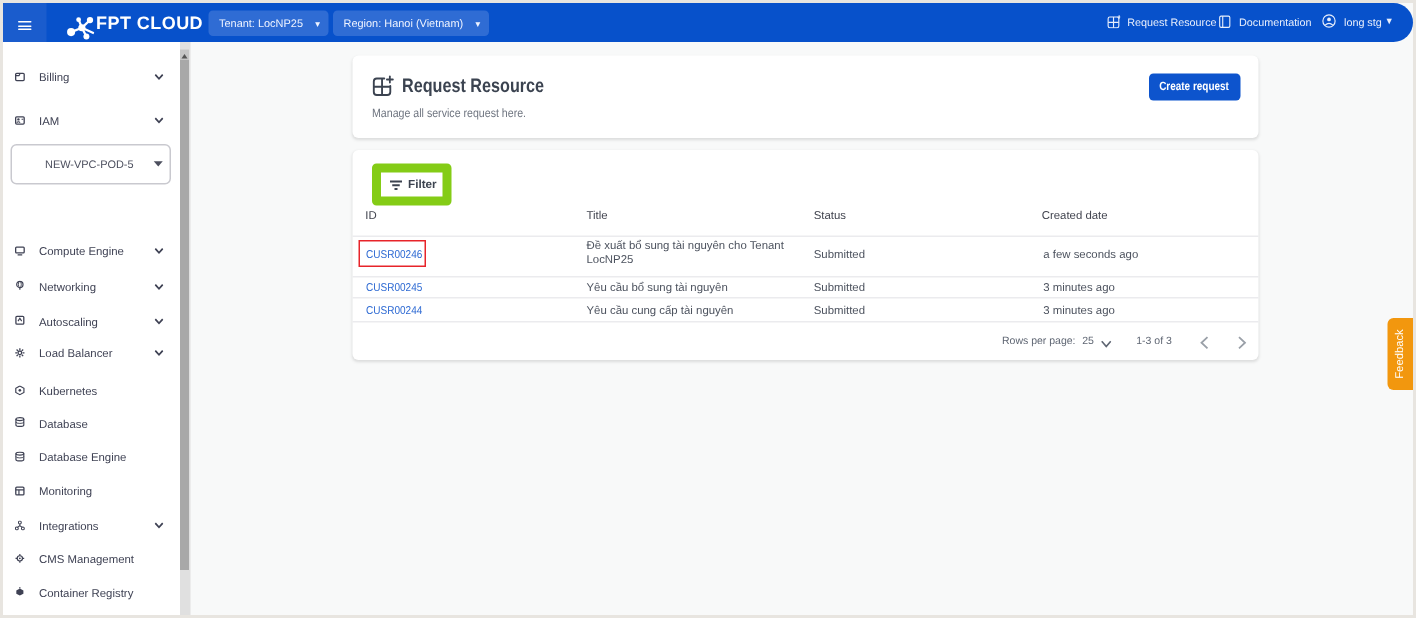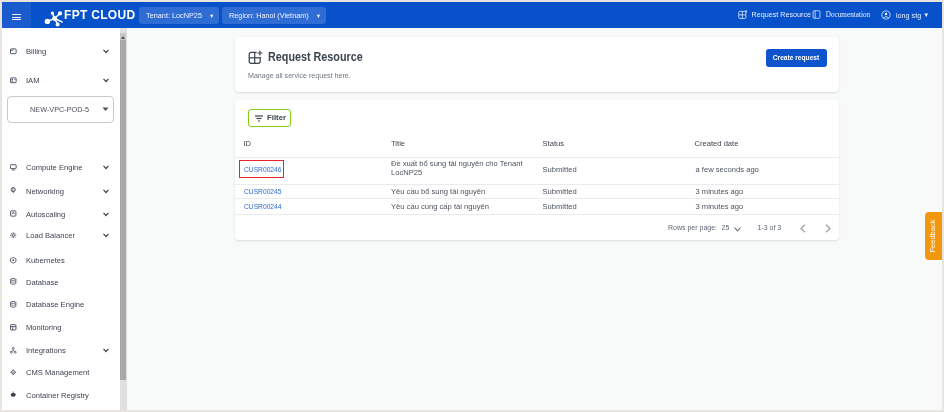--- a/index.html
+++ b/index.html
@@ -1,20 +1,20 @@
 <!DOCTYPE html>
 <html><head>
 <meta charset="utf-8">
 <style>
 html,body{margin:0;padding:0;}
 body{width:944px;height:412px;font-family:"Liberation Sans",sans-serif;position:relative;background:#e8e5e0;overflow:hidden;}
 .abs{position:absolute;}
 #frame{position:absolute;left:2px;top:2px;width:940px;height:408px;background:#f8f9f9;}
 
-#topbar{position:absolute;left:0;top:0;width:940px;height:26px;background:#0751cb;}
+#topbar{position:absolute;left:0;top:0;width:940px;height:26px;background:#0751cb;border-radius:13px;}
 #hambseg{position:absolute;left:0;top:0;width:29px;height:26px;background:#1a5ccd;}
 .hline{position:absolute;left:10px;width:9px;height:1.3px;background:#fff;border-radius:1px;}
 #logotext{position:absolute;left:62px;top:2px;color:#fff;font-size:12px;font-weight:bold;letter-spacing:0.3px;line-height:22px;}
 .chip{position:absolute;top:5px;height:17px;background:#2f6cd4;border-radius:3px;color:#eef3ff;font-size:7.3px;line-height:17px;padding:0 5px 0 7px;}
 .chip .car{display:inline-block;margin-left:7px;font-size:5.5px;vertical-align:0.5px;}
 .tb-item{position:absolute;top:0;height:26px;line-height:26px;color:#e9effc;font-size:7.2px;}
 .tb-item svg{vertical-align:-2px;margin-right:3px;}
 
 #sidebar{position:absolute;left:0;top:26px;width:117.5px;height:382px;background:#fff;}
 .sbi{position:absolute;left:0;width:117px;height:22px;}
@@ -29,21 +29,21 @@
 #sbtn:after{content:"";position:absolute;left:1px;top:3px;width:0;height:0;border-left:2px solid transparent;border-right:2px solid transparent;border-bottom:3px solid #555;}
 
 .card{position:absolute;background:#fff;border-radius:4px;box-shadow:0 1px 2px rgba(90,90,90,0.18);}
 #hcard{left:233px;top:34.5px;width:603.5px;height:55px;}
 #tcard{left:233px;top:97.5px;width:603.5px;height:140px;}
 #htitle{position:absolute;left:33px;top:12px;font-size:13px;font-weight:bold;color:#3b4350;transform:scaleX(0.83);transform-origin:left;white-space:nowrap;}
 #hsub{position:absolute;left:13px;top:34.5px;font-size:8px;color:#6f7580;transform:scaleX(0.885);transform-origin:left;white-space:nowrap;}
 #hicon{position:absolute;left:13px;top:13.5px;}
 #createbtn{position:absolute;left:531px;top:12px;width:60.5px;height:18.5px;background:#0d54cd;border-radius:3px;color:#fff;font-size:8px;font-weight:bold;text-align:center;line-height:18.5px;white-space:nowrap;}
 
-#filterbtn{position:absolute;left:13px;top:9px;width:41px;height:16px;border:1px solid #84cc16;border-radius:3px;}
+#filterbtn{position:absolute;left:13px;top:9px;width:41px;height:16px;border:6px solid #84cc16;border-radius:3px;}
 #filterbtn .tx{position:absolute;left:18px;top:0;line-height:16px;font-size:7.8px;font-weight:bold;color:#3c4350;}
 
 .th{position:absolute;font-size:7.6px;font-weight:normal;color:#40434e;}
 .td{position:absolute;font-size:7.6px;color:#4c525e;}
 .link{color:#2e6ad3;transform:scaleX(0.88);transform-origin:left;}
 .sep{position:absolute;left:0;width:603.5px;height:1px;background:#ebebee;}
 #redbox{position:absolute;left:3.5px;top:60.8px;width:43px;height:16.2px;border:1.5px solid #e7242a;}
 
 .pg{position:absolute;font-size:7px;color:#5f6673;}
 
@@ -78,21 +78,21 @@
     <div class="chip" style="left:220px;">Region: Hanoi (Vietnam)<span class="car">▼</span></div>
     <div class="tb-item" style="left:735.5px;">
       <svg width="9" height="9" viewBox="0 0 12 12">
           <rect x="1" y="1.8" width="9.5" height="9.5" rx="1.5" fill="none" stroke="#e9effc" stroke-width="1"></rect>
           <line x1="5.8" y1="1.8" x2="5.8" y2="11.3" stroke="#e9effc" stroke-width="1"></line>
           <line x1="1" y1="6.5" x2="10.5" y2="6.5" stroke="#e9effc" stroke-width="1"></line>
           <line x1="10.8" y1="0.2" x2="10.8" y2="3.4" stroke="#e9effc" stroke-width="1"></line>
           <line x1="9.2" y1="1.8" x2="12" y2="1.8" stroke="#e9effc" stroke-width="1"></line>
         </svg>
       Request Resource</div>
-    <div class="tb-item" style="left:810px;font-family:Liberation Serif, serif;">
+    <div class="tb-item" style="left:810px;">
       <svg width="9" height="9" viewBox="0 0 12 12">
           <rect x="1.5" y="1" width="9" height="10" rx="1.2" fill="none" stroke="#e9effc" stroke-width="1"></rect>
           <line x1="4.2" y1="1" x2="4.2" y2="11" stroke="#e9effc" stroke-width="1"></line>
         </svg>
       Documentation</div>
     <div class="tb-item" style="left:879px;">
       <svg width="10" height="10" viewBox="0 0 12 12">
           <circle cx="6" cy="6" r="4.9" fill="none" stroke="#e9effc" stroke-width="0.95"></circle>
           <circle cx="6" cy="4.7" r="1.5" fill="#e9effc"></circle>
           <path d="M2.9 9.3 Q6 6.4 9.1 9.3" fill="none" stroke="#e9effc" stroke-width="0.95"></path>

